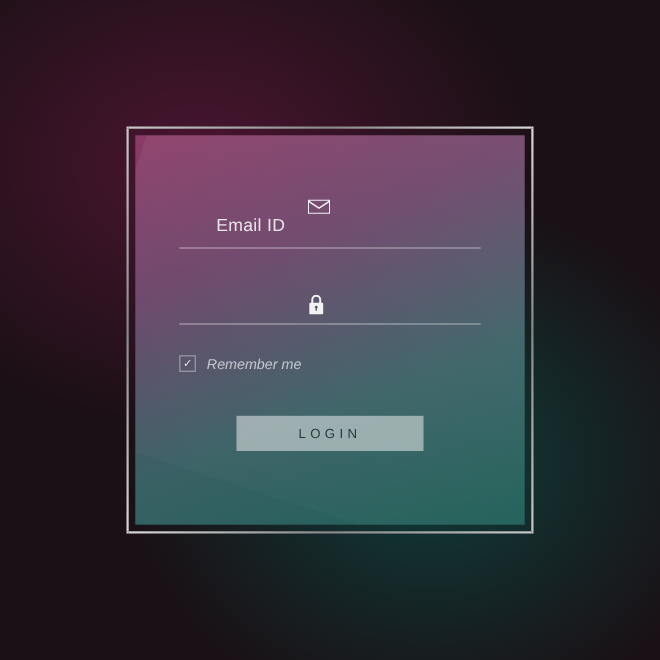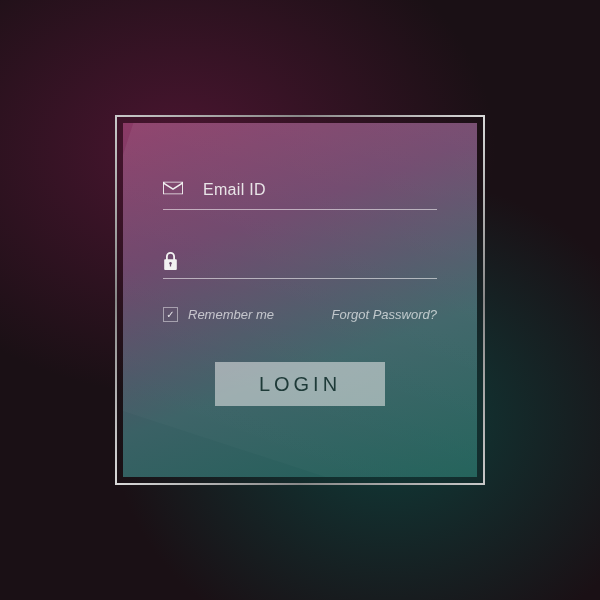--- a/index.html
+++ b/index.html
@@ -36,25 +36,27 @@
     top: -60%;
     right: -40%;
     width: 140%;
     height: 160%;
     background: linear-gradient(to bottom, rgba(255,255,255,0.10), rgba(255,255,255,0.02));
     transform: rotate(18deg);
     pointer-events: none;
   }
   .field {
     display: flex;
+    align-items: center;
     border-bottom: 1px solid rgba(255,255,255,0.55);
     padding: 8px 0 10px 0;
     margin-bottom: 34px;
     position: relative;
     z-index: 2;
+    flex-direction: column;
   }
   .field .icon {
     width: 22px;
     height: 16px;
     margin-right: 18px;
     color: #f2f2f2;
     flex-shrink: 0;
   }
   .field input {
     flex: 1;
@@ -95,25 +97,25 @@
     color: rgba(255,255,255,0.85);
     font-size: 10px;
     font-style: normal;
   }
   .forgot {
     cursor: pointer;
   }
   .login-btn {
     align-self: center;
     width: 170px;
-    height: 44px;
+    height: 32px;
     background: rgba(235,235,235,0.55);
     border: none;
     color: #1e3a38;
-    font-size: 20px;
+    font-size: 12px;
     letter-spacing: 4px;
     font-weight: 400;
     cursor: pointer;
     position: relative;
     z-index: 2;
   }
   svg { display: block; }
 </style>
 </head>
 <body>
@@ -137,18 +139,17 @@
           <path d="M8 0a5 5 0 0 0-5 5v3H2a1 1 0 0 0-1 1v10a1 1 0 0 0 1 1h12a1 1 0 0 0 1-1V9a1 1 0 0 0-1-1h-1V5a5 5 0 0 0-5-5zm0 2a3 3 0 0 1 3 3v3H5V5a3 3 0 0 1 3-3zm0 9a1.5 1.5 0 0 1 .7 2.83V16h-1.4v-2.17A1.5 1.5 0 0 1 8 11z"></path>
         </svg>
       </span>
     </div>
 
     <div class="options">
       <div class="remember">
         <span class="checkbox">✓</span>
         <span>Remember me</span>
       </div>
-      <span class="forgot">Forgot Password?</span>
     </div>
 
     <button class="login-btn">LOGIN</button>
   </div>
 </div>
 
 </body></html>

